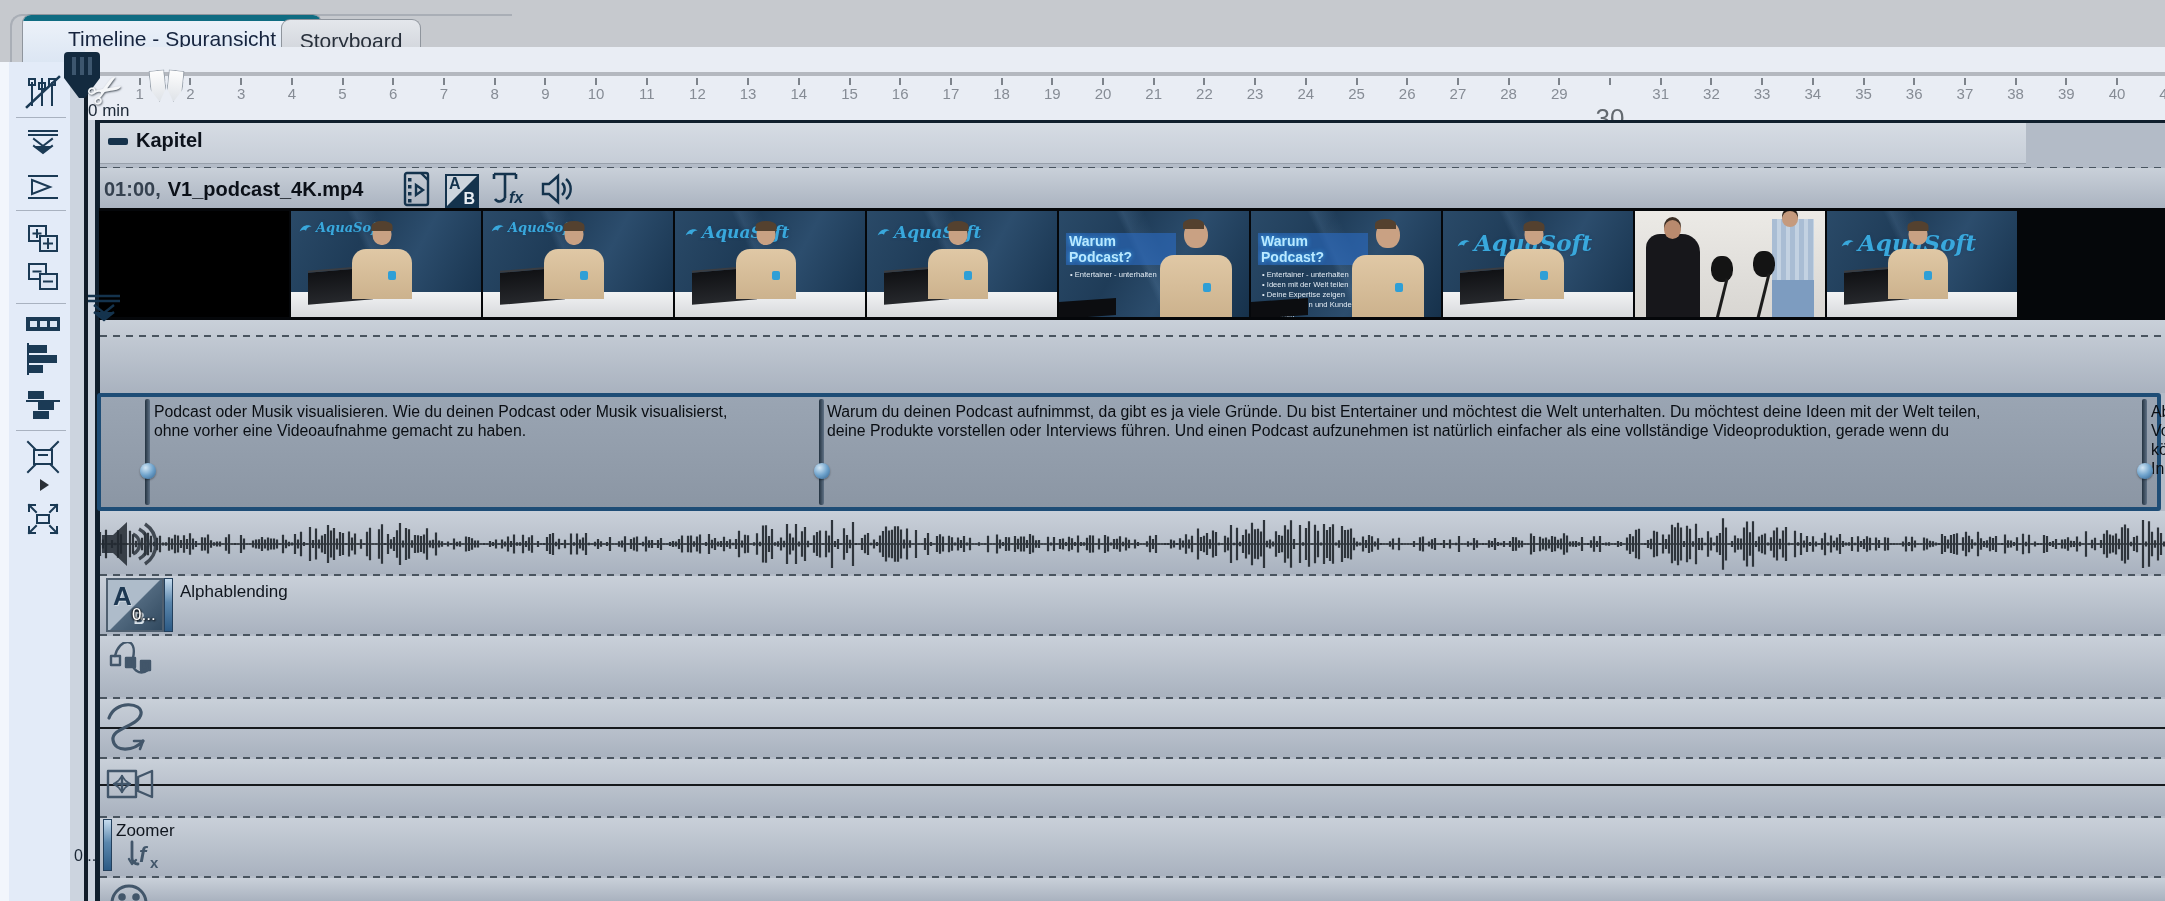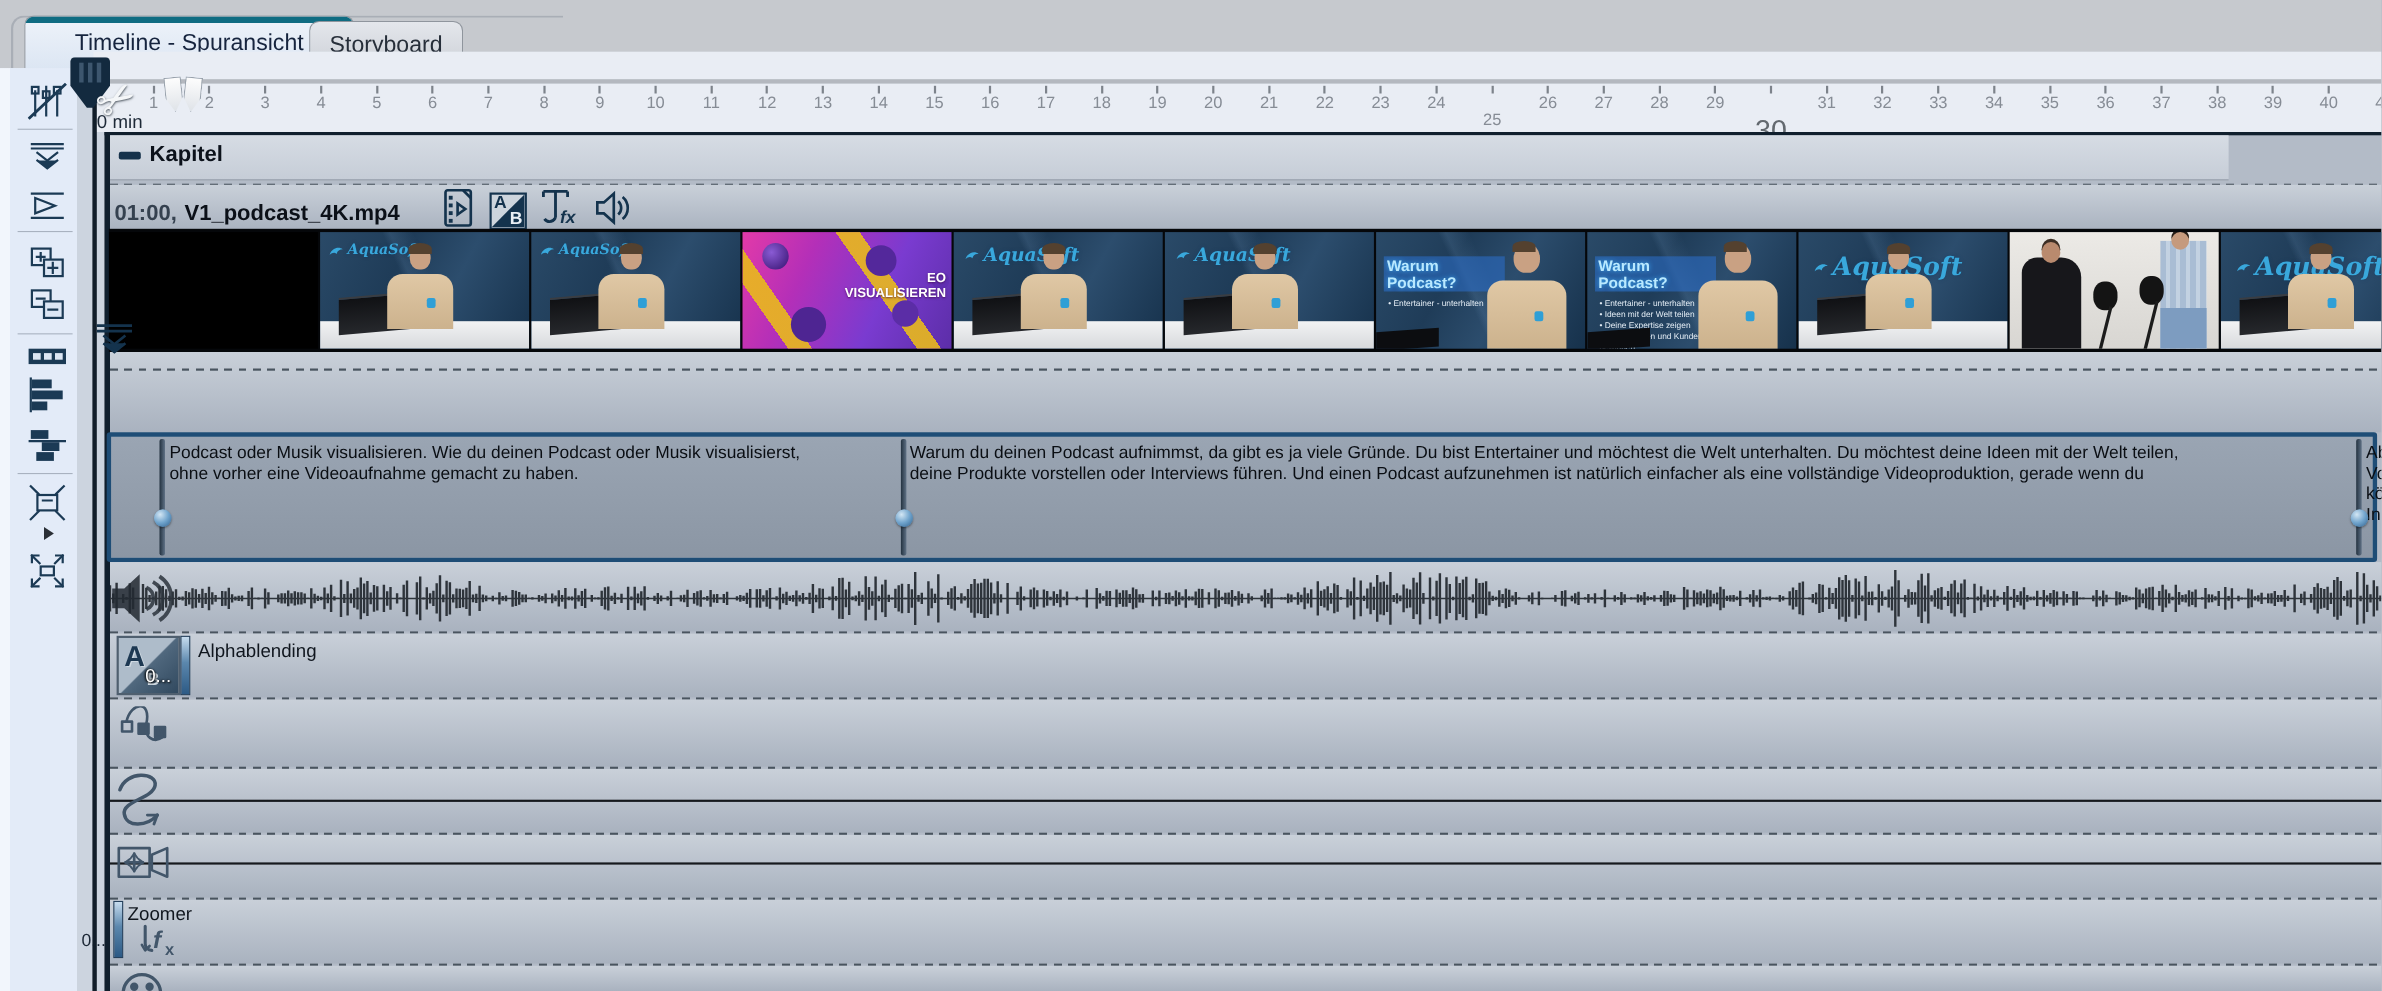--- a/index.html
+++ b/index.html
@@ -42,21 +42,21 @@
 
   
   .panel{left:95px;top:120px;width:2070px;height:781px;background:#b3bbc7;border-left:5px solid #101f2d;border-top:3px solid #101f2d;box-sizing:border-box;}
   .region{left:100px;width:2065px;background:linear-gradient(#c9d0d9,#a9b2bf);}
   .kapitel{left:100px;top:123px;width:1926px;height:40px;background:linear-gradient(#d6dce4,#c6cdd7);border-bottom:1px solid #98a0ab;}
   .kapitel .minus{position:absolute;left:8px;top:15px;width:20px;height:7px;background:#16324b;border-radius:2px;}
   .kapitel .cap-label{position:absolute;left:36px;top:6px;font-size:20px;font-weight:bold;color:#0c121b;}
   .dash{left:100px;width:2065px;height:2px;background:repeating-linear-gradient(90deg,#49545f 0 7px,transparent 7px 13px);}
   .hline{left:100px;width:2065px;height:2px;background:#16191d;z-index:3;}
 
-  .clip-title{left:104px;top:172px;height:34px;display:flex;align-items:flex-end;font-size:20px;font-weight:bold;}
+  .clip-title{left:104px;top:172px;height:34px;display:flex;align-items:center;font-size:20px;font-weight:bold;}
   .clip-time{color:#35414f;margin-right:7px;}
   .clip-file{color:#0b1018;}
   .clip-icons{left:402px;top:170px;display:flex;gap:13px;align-items:center;}
   .clip-icons svg{stroke:#14334d;fill:none;stroke-width:2.4;}
 
   
   .filmstrip{left:99px;top:208px;width:2066px;height:112px;background:#05070a;overflow:hidden;display:flex;gap:2px;padding-top:3px;box-sizing:border-box;z-index:2;}
   .cell{position:relative;flex:0 0 190px;height:106px;overflow:hidden;}
   .cell.black{background:#000;}
   .cell.studio,.cell.slide{background:linear-gradient(118deg,#2a4a68 0%,#1f3c58 35%,#2c4d6d 60%,#16314b 100%);}
@@ -254,21 +254,21 @@
     <div class="tickno" style="left: 1018px;">20</div>
     <div class="tick" style="left: 1067.7px;"></div>
     <div class="tickno" style="left: 1068.7px;">21</div>
     <div class="tick" style="left: 1118.4px;"></div>
     <div class="tickno" style="left: 1119.4px;">22</div>
     <div class="tick" style="left: 1169.1px;"></div>
     <div class="tickno" style="left: 1170.1px;">23</div>
     <div class="tick" style="left: 1219.8px;"></div>
     <div class="tickno" style="left: 1220.8px;">24</div>
     <div class="tick" style="left: 1270.5px;"></div>
-    <div class="tickno" style="left: 1271.5px; margin-top: 16px;">25</div>
+    <div class="tickno" style="left: 1271.5px;">25</div>
     <div class="tick" style="left: 1321.2px;"></div>
     <div class="tickno" style="left: 1322.2px;">26</div>
     <div class="tick" style="left: 1371.9px;"></div>
     <div class="tickno" style="left: 1372.9px;">27</div>
     <div class="tick" style="left: 1422.6px;"></div>
     <div class="tickno" style="left: 1423.6px;">28</div>
     <div class="tick" style="left: 1473.3px;"></div>
     <div class="tickno" style="left: 1474.3px;">29</div>
     <div class="tick" style="left: 1524px;"></div>
     <div class="tickno big" style="left: 1525px; margin-top: 20px;">30</div>
@@ -376,25 +376,20 @@
         </svg>
         <span>AquaSoft</span>
       </div>
       <div class="desk"></div>
       <div class="laptop"></div>
       <div class="person">
         <div class="head"></div>
         <div class="body"></div>
       </div>
     </div>
-    <div class="cell purple">
-      <div class="purple-stripes"></div>
-      <div class="dumbbell"></div>
-      <div class="purple-text">EO<br>VISUALISIEREN</div>
-    </div>
     <div class="cell studio">
       <div class="logo md">
         <svg width="14" height="12" viewBox="0 0 20 14">
           <path d="M1,12 C4,3 13,1 18,5 C14,5 11,7 10,11 C7,8 4,10 1,12 Z" fill="#39a8dc"></path>
         </svg>
         <span>AquaSoft</span>
       </div>
       <div class="desk"></div>
       <div class="laptop"></div>
       <div class="person">

